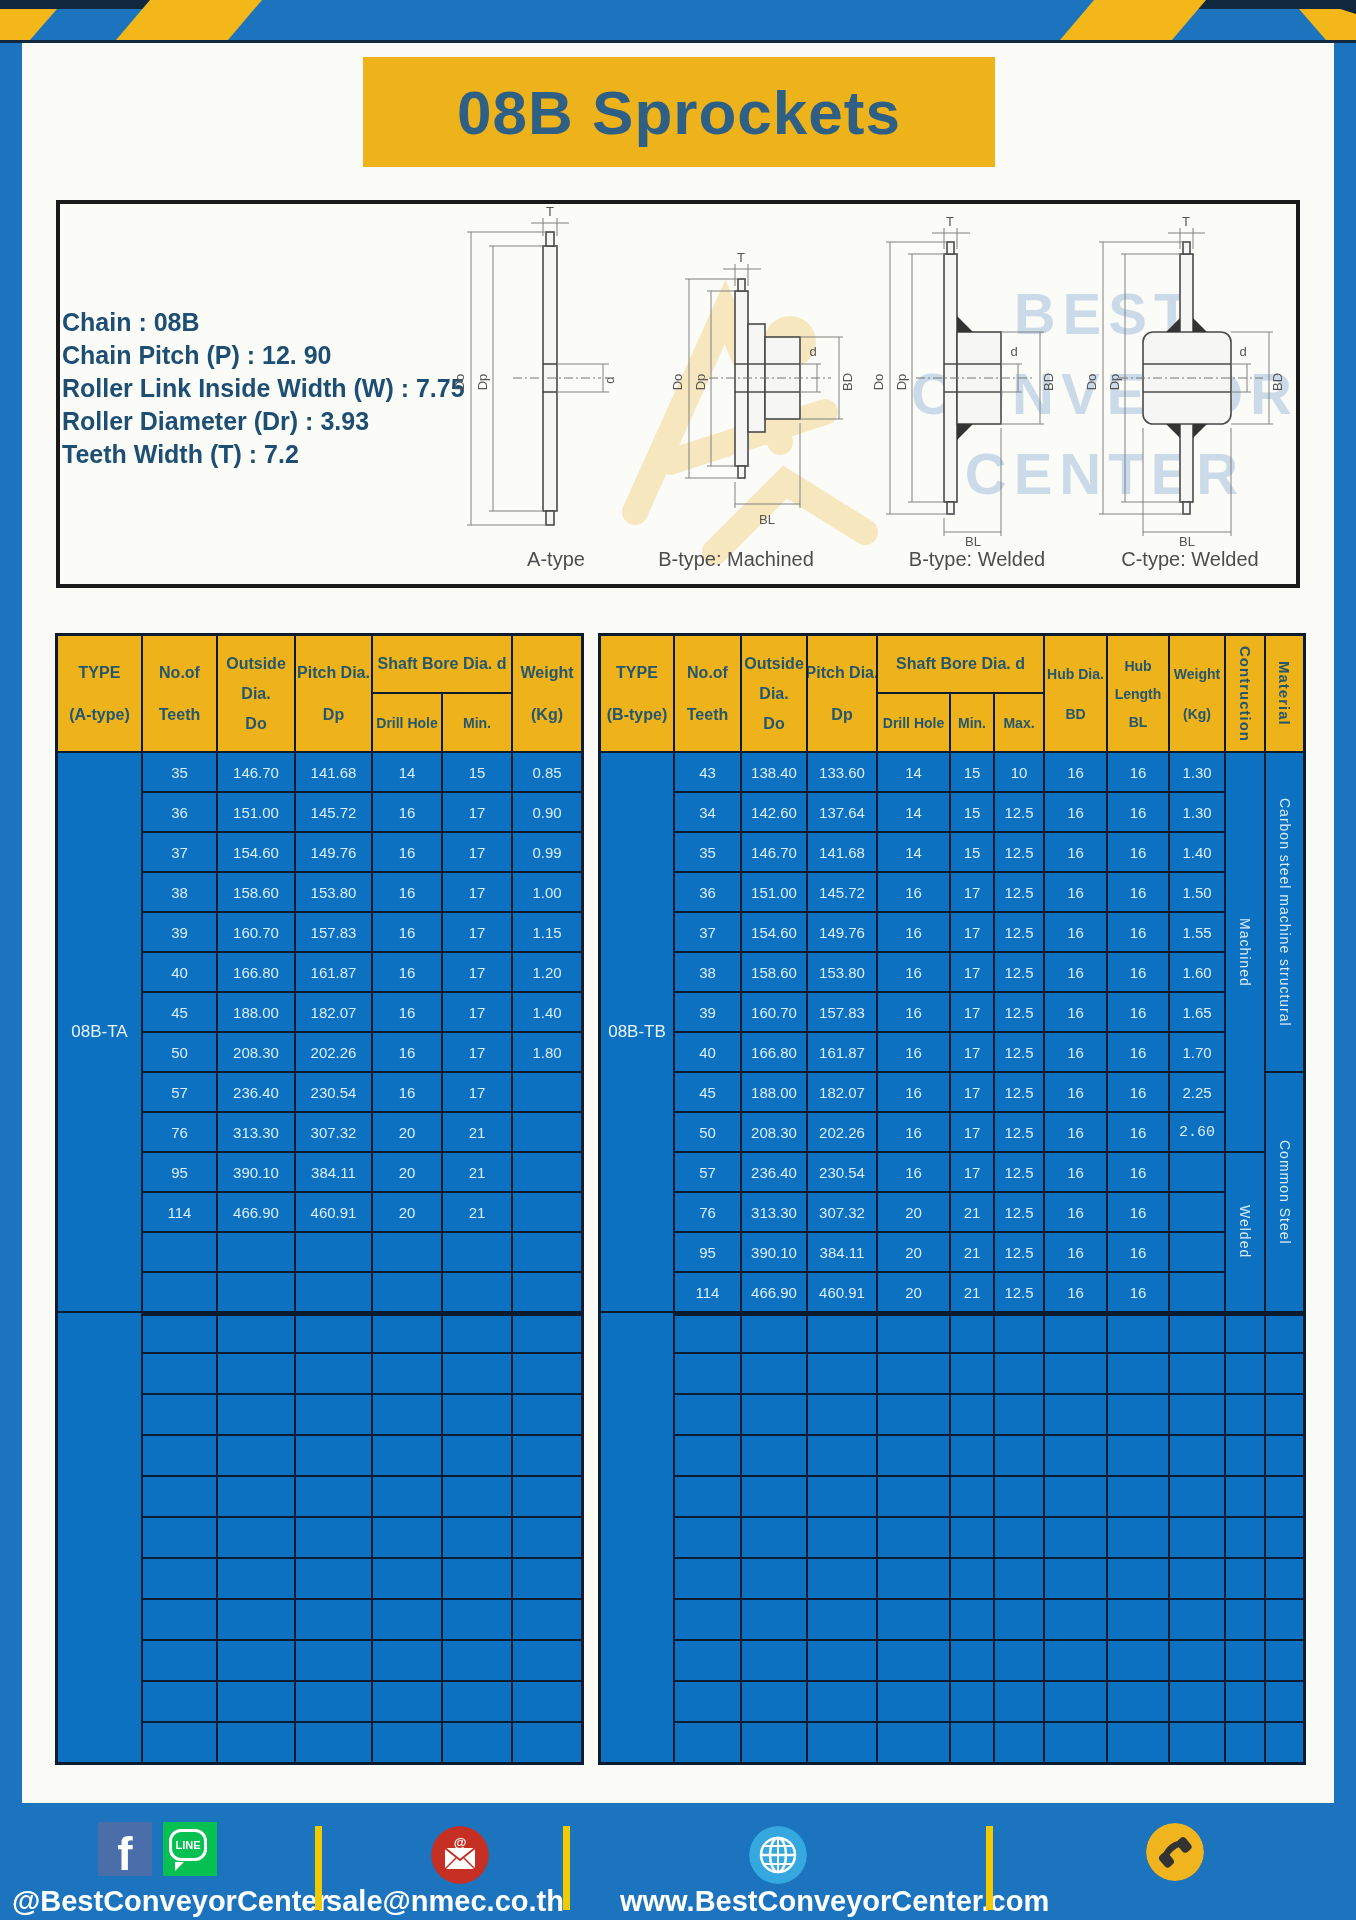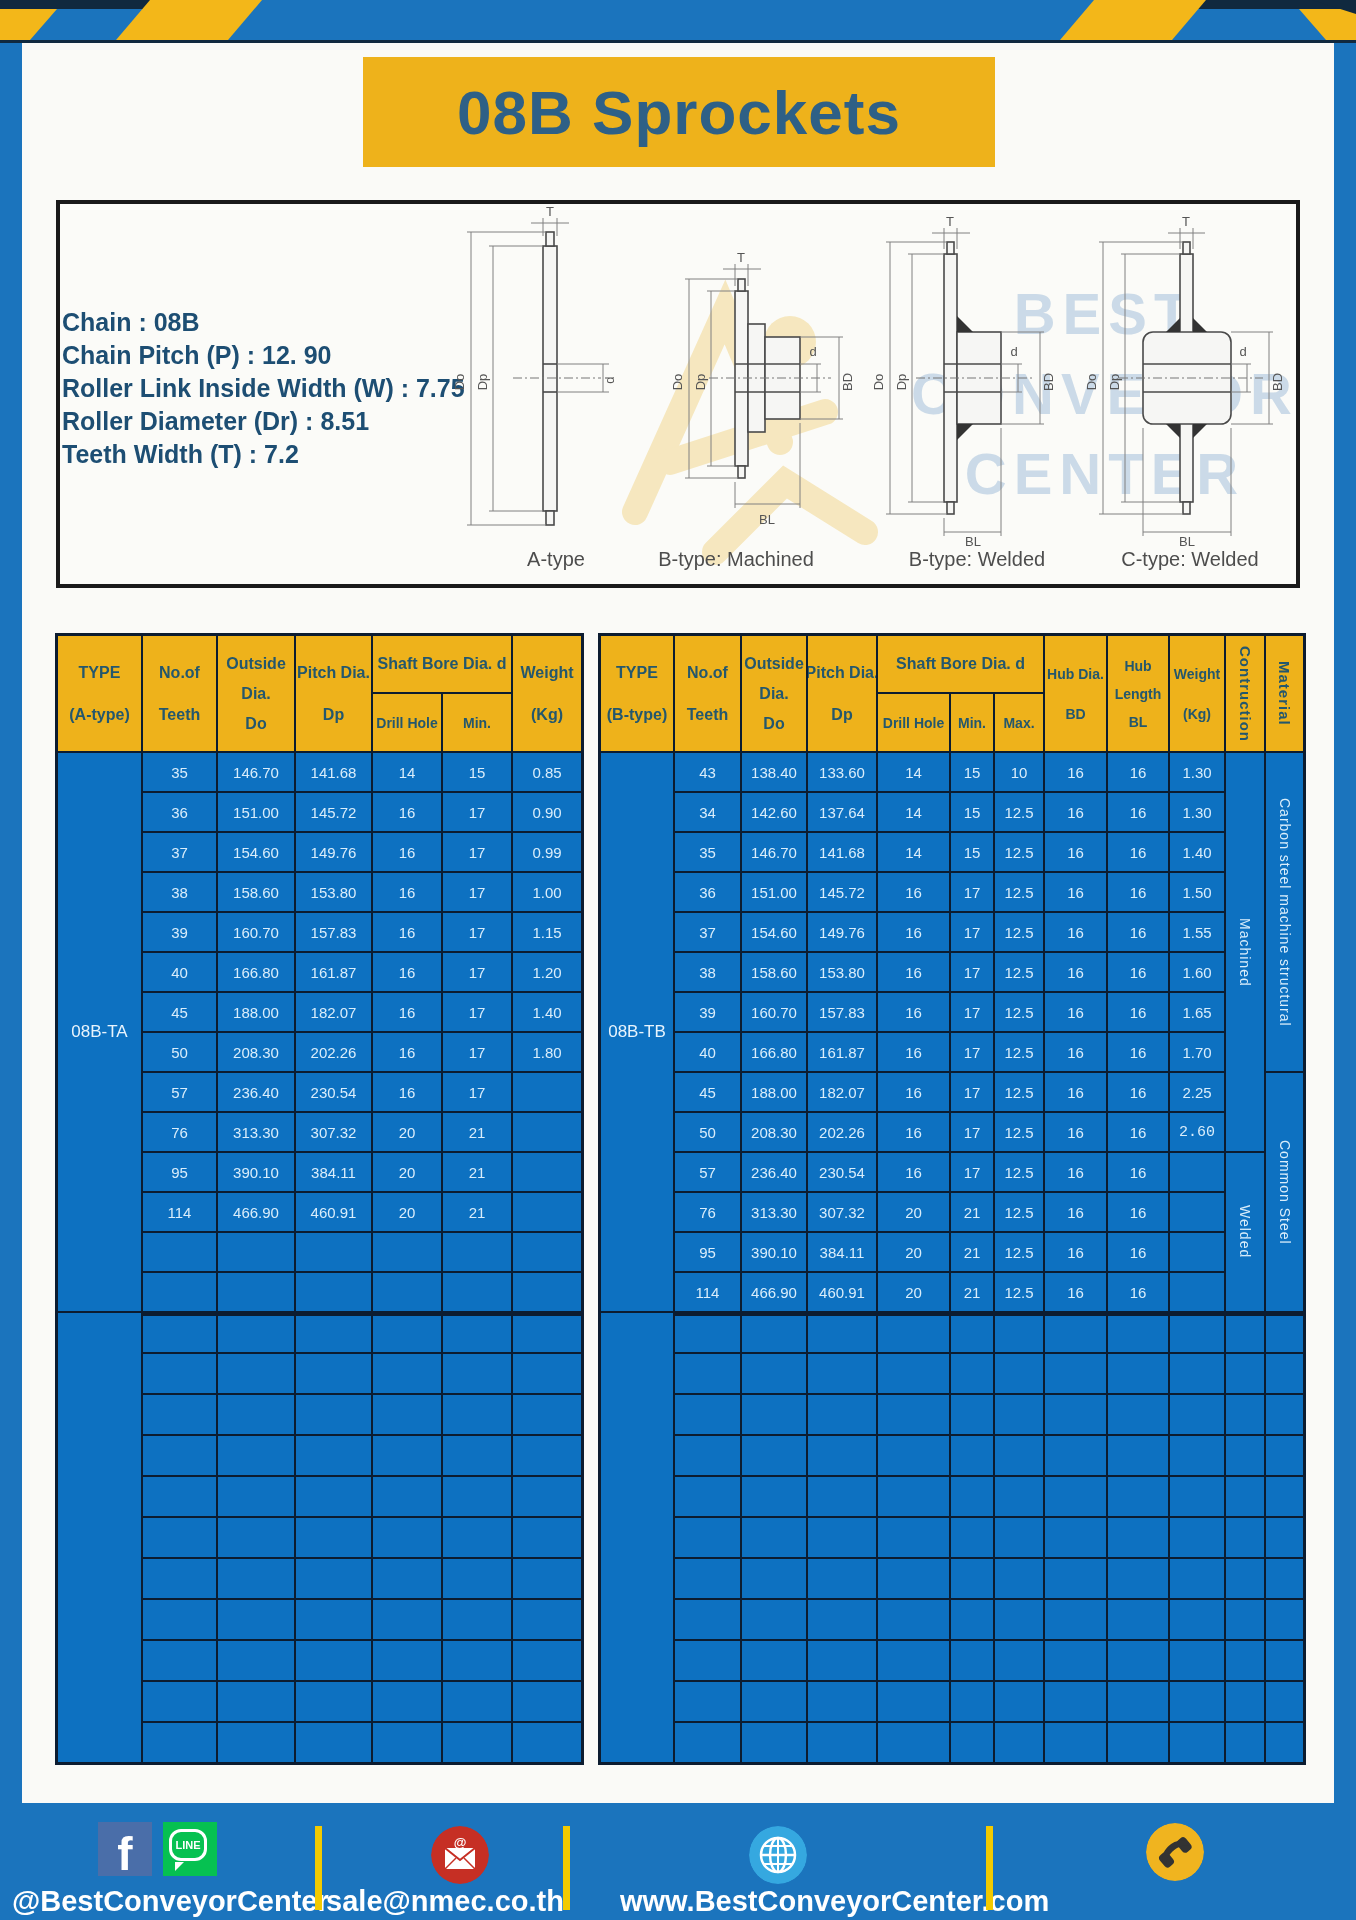--- a/index.html
+++ b/index.html
@@ -97,21 +97,21 @@
   <div id="watermark-text">
     <span>BEST</span>
     <span>CONVEYOR</span>
     <span>CENTER</span>
   </div>
 
   <div id="spec-text">
     <div>Chain : 08B</div>
     <div>Chain Pitch (P) : 12. 90</div>
     <div>Roller Link Inside Width (W) : 7.75</div>
-    <div>Roller Diameter (Dr) : 8.51</div>
+    <div>Roller Diameter (Dr) : 3.93</div>
     <div>Teeth Width (T) : 7.2</div>
   </div>
 
   <svg class="dwg" style="left:451px" width="210" height="340">
     <g stroke="#4a4a4a" stroke-width="1.6" fill="#f6f6f4">
       <rect x="92" y="40" width="14" height="265"></rect>
       <rect x="95" y="26" width="8" height="14"></rect>
       <rect x="95" y="305" width="8" height="14"></rect>
       <line x1="92" y1="158" x2="106" y2="158"></line>
       <line x1="92" y1="186" x2="106" y2="186"></line>

